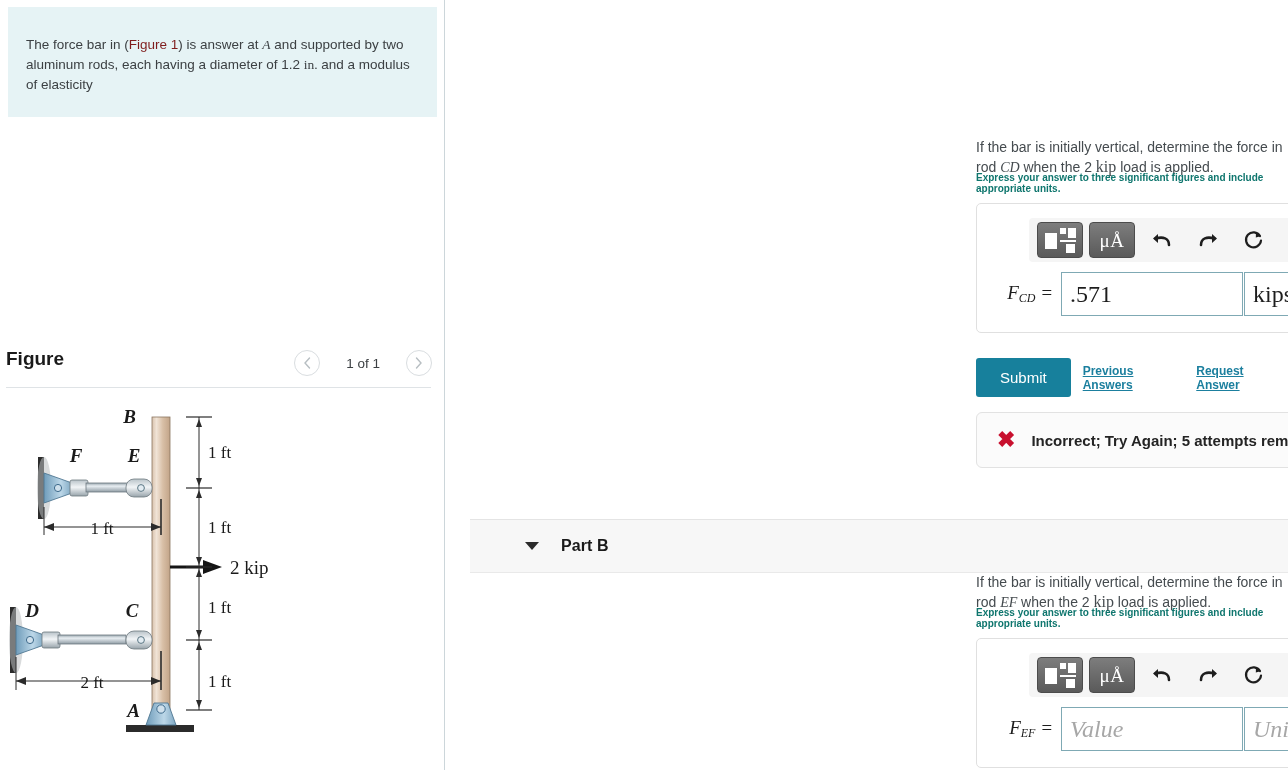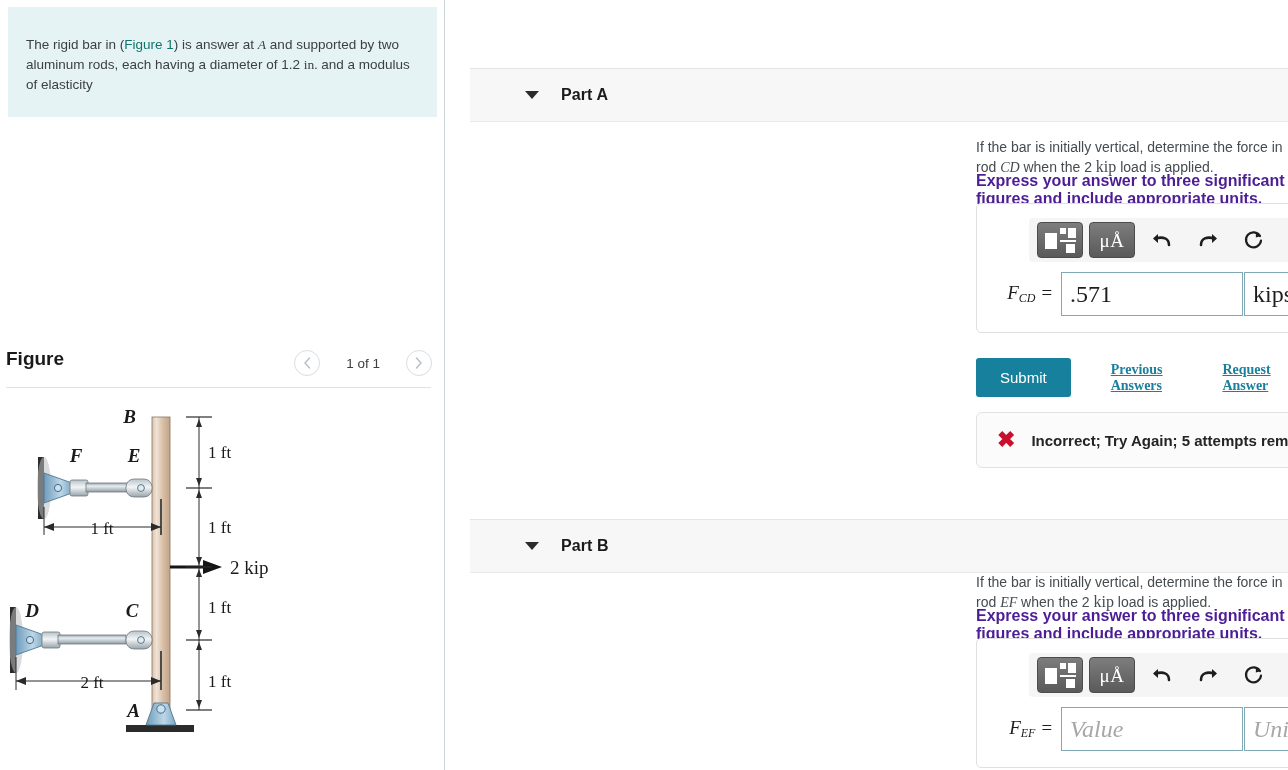--- a/index.html
+++ b/index.html
@@ -22,21 +22,21 @@
   #problem-statement {
     position: absolute; left: 8px; top: 7px;
     width: 429px;
     background: #e6f3f5;
     padding: 28px 18px 22px 18px;
     font-size: 13.5px;
     line-height: 20px;
     color: #3c4043;
   }
   #problem-statement .ptext { display: block; }
-  .figref { color: #0f766e; }
+  .figref { color: #7f1d1d; }
   .mathit { font-family: "Liberation Serif", serif; font-style: italic; }
   .mathrm { font-family: "Liberation Serif", serif; font-style: normal; text-align: center; }
   .eq-line {
     display: block;
     margin-top: 4px;
     font-family: "Liberation Serif", serif;
     font-size: 17px;
     letter-spacing: .2px;
   }
   .eq-line .sub { font-size: 11px; vertical-align: -3px; font-style: normal; }
@@ -99,21 +99,21 @@
   }
   .prompt {
     position: absolute; left: 530px;
     font-size: 14px; color: #454b4f; line-height: 20px;
   }
   .prompt .kip {
     font-family: "Liberation Serif", serif; font-size: 16px;
   }
   .express {
     position: absolute; left: 530px;
-    font-size: 16px; font-weight: bold; color: #4c1d95;
+    font-size: 10px; font-weight: bold; color: #0f766e;
   }
 
   
   .answer-box {
     position: absolute; left: 530px;
     width: 470px;
     border: 1px solid #e0e0e0; border-radius: 5px;
     background: #fff;
   }
   .toolbar {
@@ -178,23 +178,23 @@
   .submit-row { position: absolute; left: 530px; display: flex; align-items: center; }
   #submit-button {
     background: #17809c; color: #ffffff;
     border: none; border-radius: 3px;
     font-family: "Liberation Sans", sans-serif;
     font-size: 15px;
     padding: 11px 24px;
     cursor: pointer;
   }
   .sublink {
-    margin-left: 40px;
-    color: #1b7f9e; font-size: 14px; font-weight: bold;
-    text-decoration: underline; cursor: pointer; font-family: Liberation Serif, serif;
+    margin-left: 12px;
+    color: #1b7f9e; font-size: 12px; font-weight: bold;
+    text-decoration: underline; cursor: pointer;
   }
 
   
   #feedback-banner {
     position: absolute; left: 530px; top: 412px;
     width: 424px; height: 56px;
     border: 1px solid #e2e2e2; border-radius: 6px;
     background: #fbfbfb;
     display: flex; align-items: center;
   }
@@ -205,21 +205,21 @@
   #feedback-text { font-size: 15px; font-weight: bold; color: #242424; }
 </style>
 </head>
 <body>
 
 <div id="app">
 
   <div id="left-panel">
 
     <div id="problem-statement">
-      <span class="ptext"><span>The rigid bar in (</span><span class="figref">Figure 1</span><span>) is answer at </span><span class="mathit">A</span><span> and supported by two aluminum rods, each having a diameter of 1.2 </span><span class="mathrm">in.</span><span> and a modulus of elasticity</span></span>
+      <span class="ptext"><span>The force bar in (</span><span class="figref">Figure 1</span><span>) is answer at </span><span class="mathit">A</span><span> and supported by two aluminum rods, each having a diameter of 1.2 </span><span class="mathrm">in.</span><span> and a modulus of elasticity</span></span>
     </div>
 
     <div id="figure-header"></div>
     <div id="figure-title">Figure</div>
 
     <div id="figure-pager">
       <div class="pager-btn">
         <svg width="8" height="12" viewBox="0 0 8 12">
           <path d="M6.5 1 L2 6 L6.5 11" fill="none" stroke="#b7bec2" stroke-width="1.4" stroke-linecap="round"></path>
         </svg>
@@ -332,24 +332,20 @@
         <text id="dim-4" x="208" y="292" font-family="Liberation Serif, serif" font-size="17" fill="#1a1a1a">1 ft</text>
         <text id="dim-ef" x="102" y="139" text-anchor="middle" font-family="Liberation Serif, serif" font-size="17" fill="#1a1a1a">1 ft</text>
         <text id="dim-cd" x="92" y="293" text-anchor="middle" font-family="Liberation Serif, serif" font-size="17" fill="#1a1a1a">2 ft</text>
         <text id="lbl-load" x="230" y="179" font-family="Liberation Serif, serif" font-size="19" fill="#1a1a1a">2 kip</text>
       </svg>
     </div>
   </div>
 
   <div id="right-panel">
 
-    <div class="part-header" style="top:68px;">
-      <div class="caret"></div>
-      <div class="part-label">Part A</div>
-    </div>
 
     <div class="prompt" style="top:137px;"><span>If the bar is initially vertical, determine the force in rod </span><span class="mathit">CD</span><span> when the 2 </span><span class="kip">kip</span><span> load is applied.</span></div>
 
     <div class="express" style="top:172px;">Express your answer to three significant figures and include appropriate units.</div>
 
     <div class="answer-box" style="top:203px;">
       <div class="toolbar">
         <div class="tb-btn">
           <span class="boxes">
             <i class="b1"></i>

